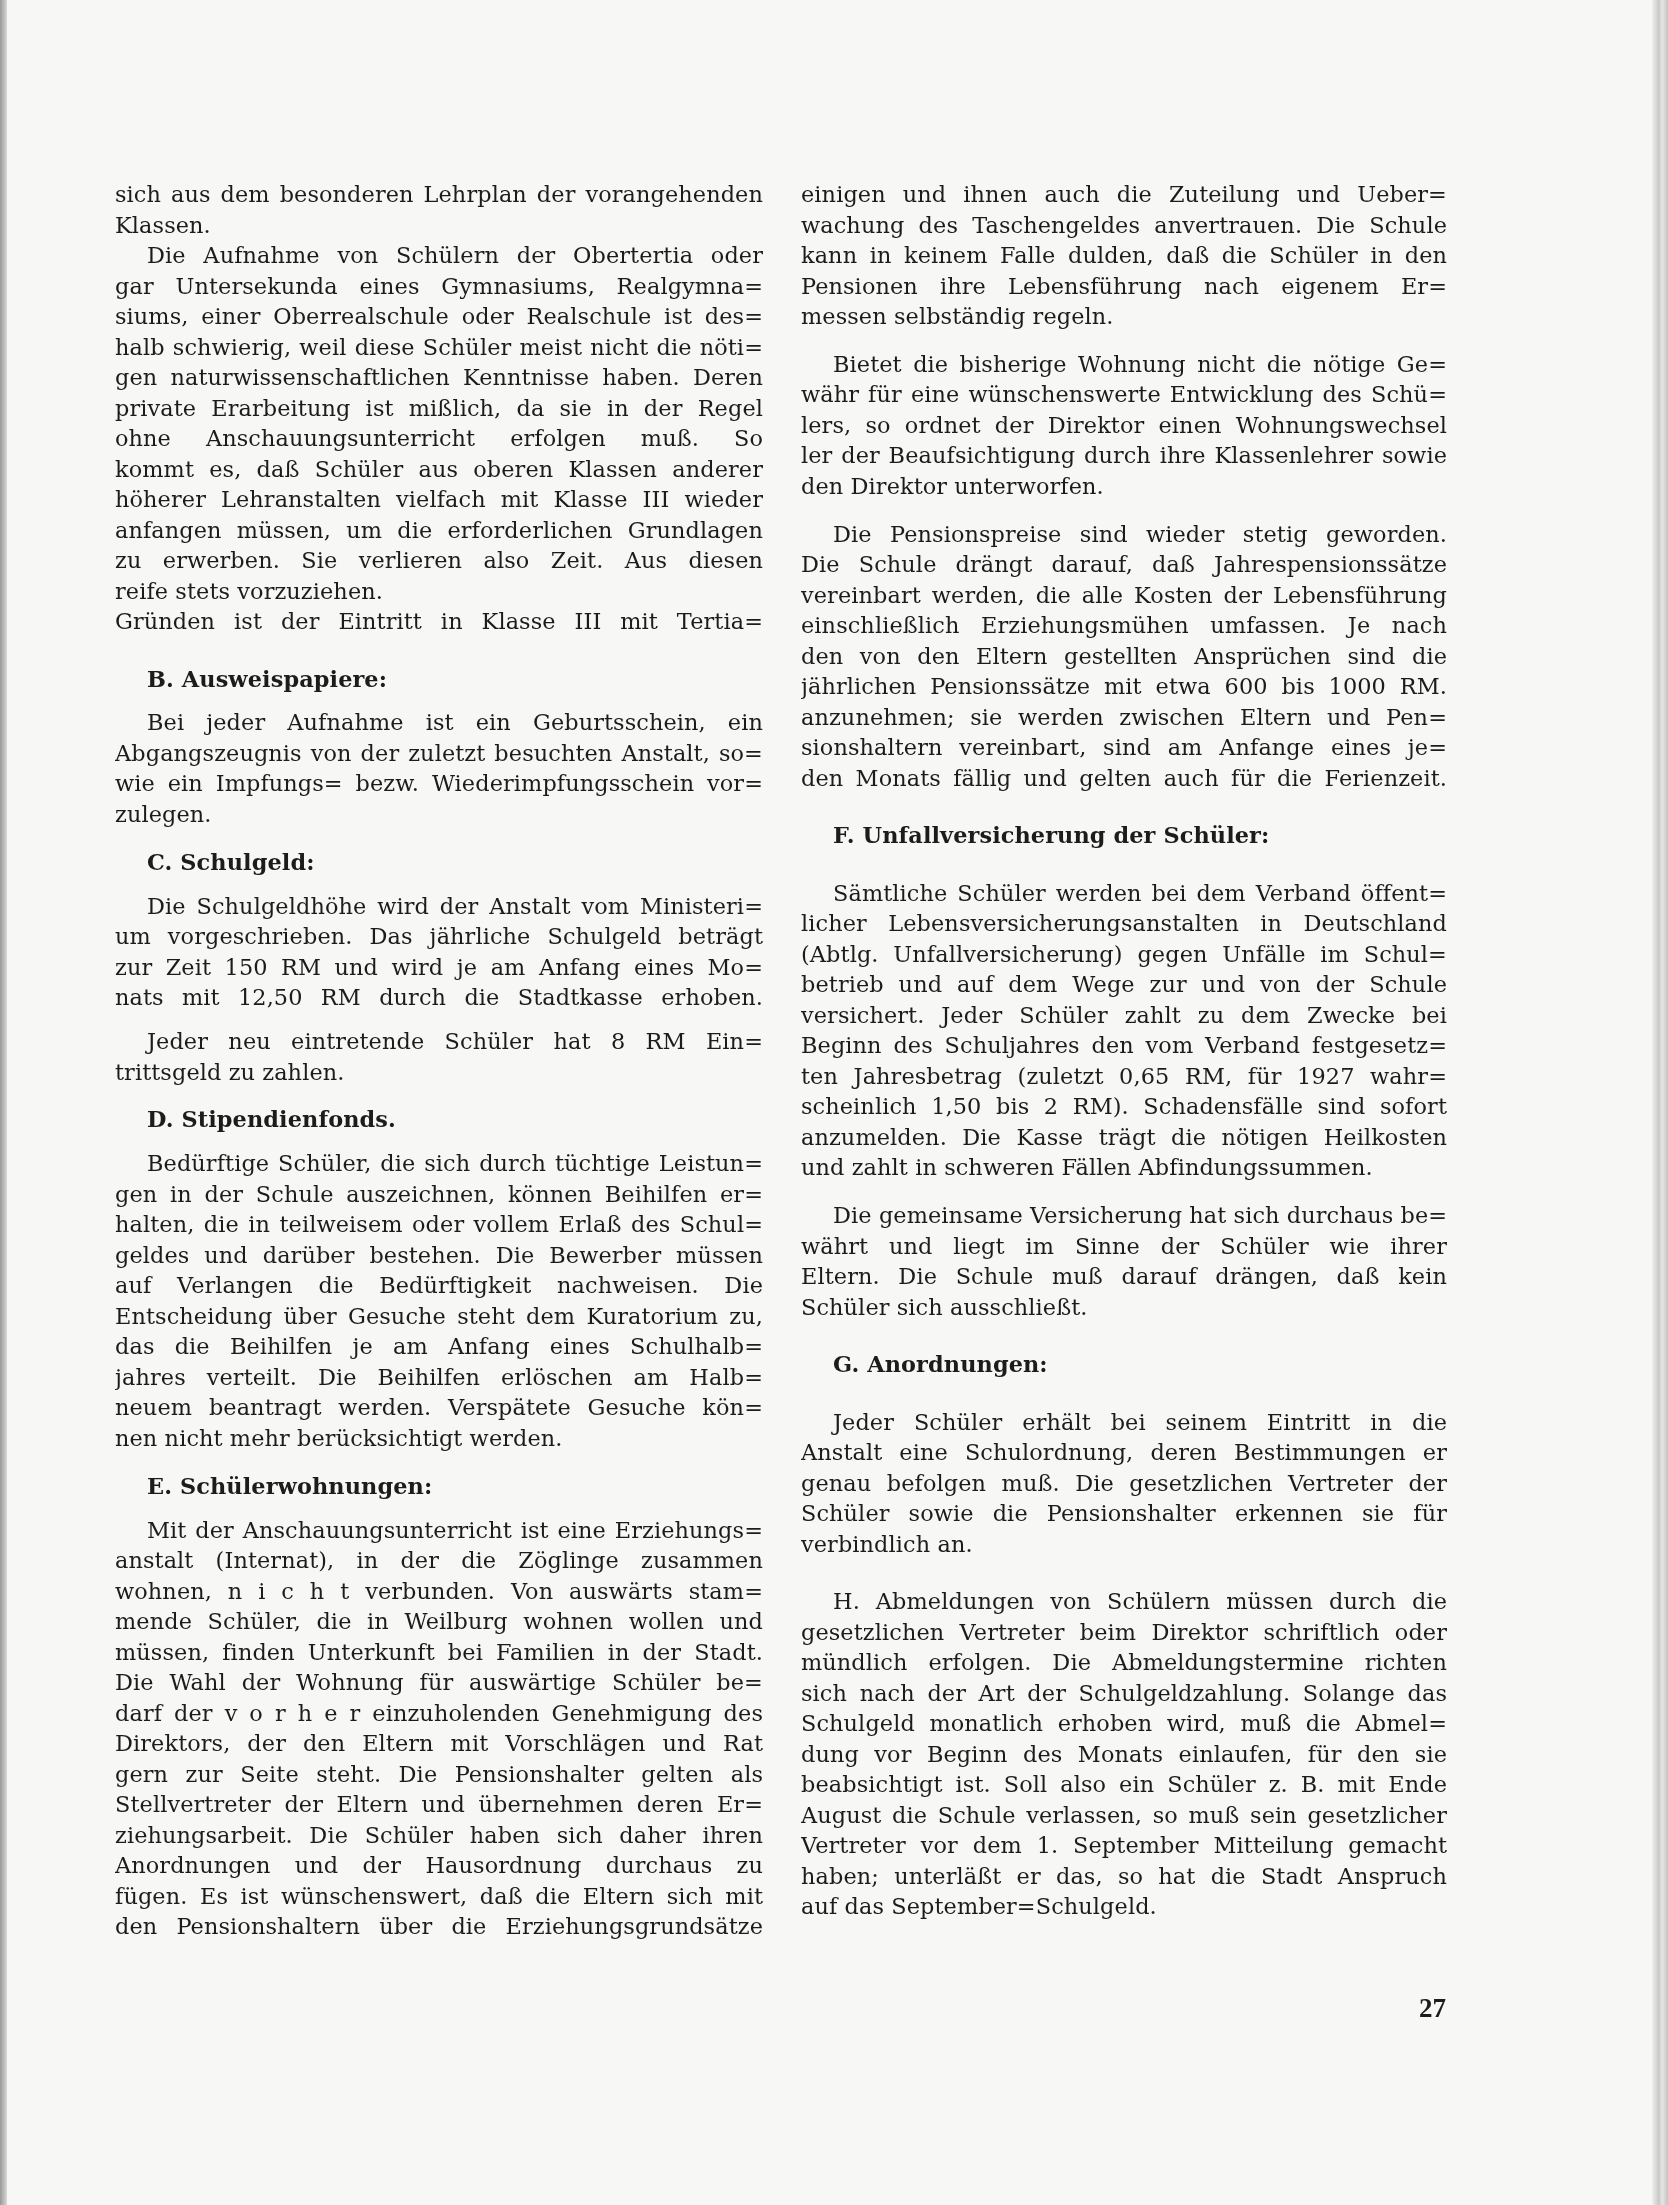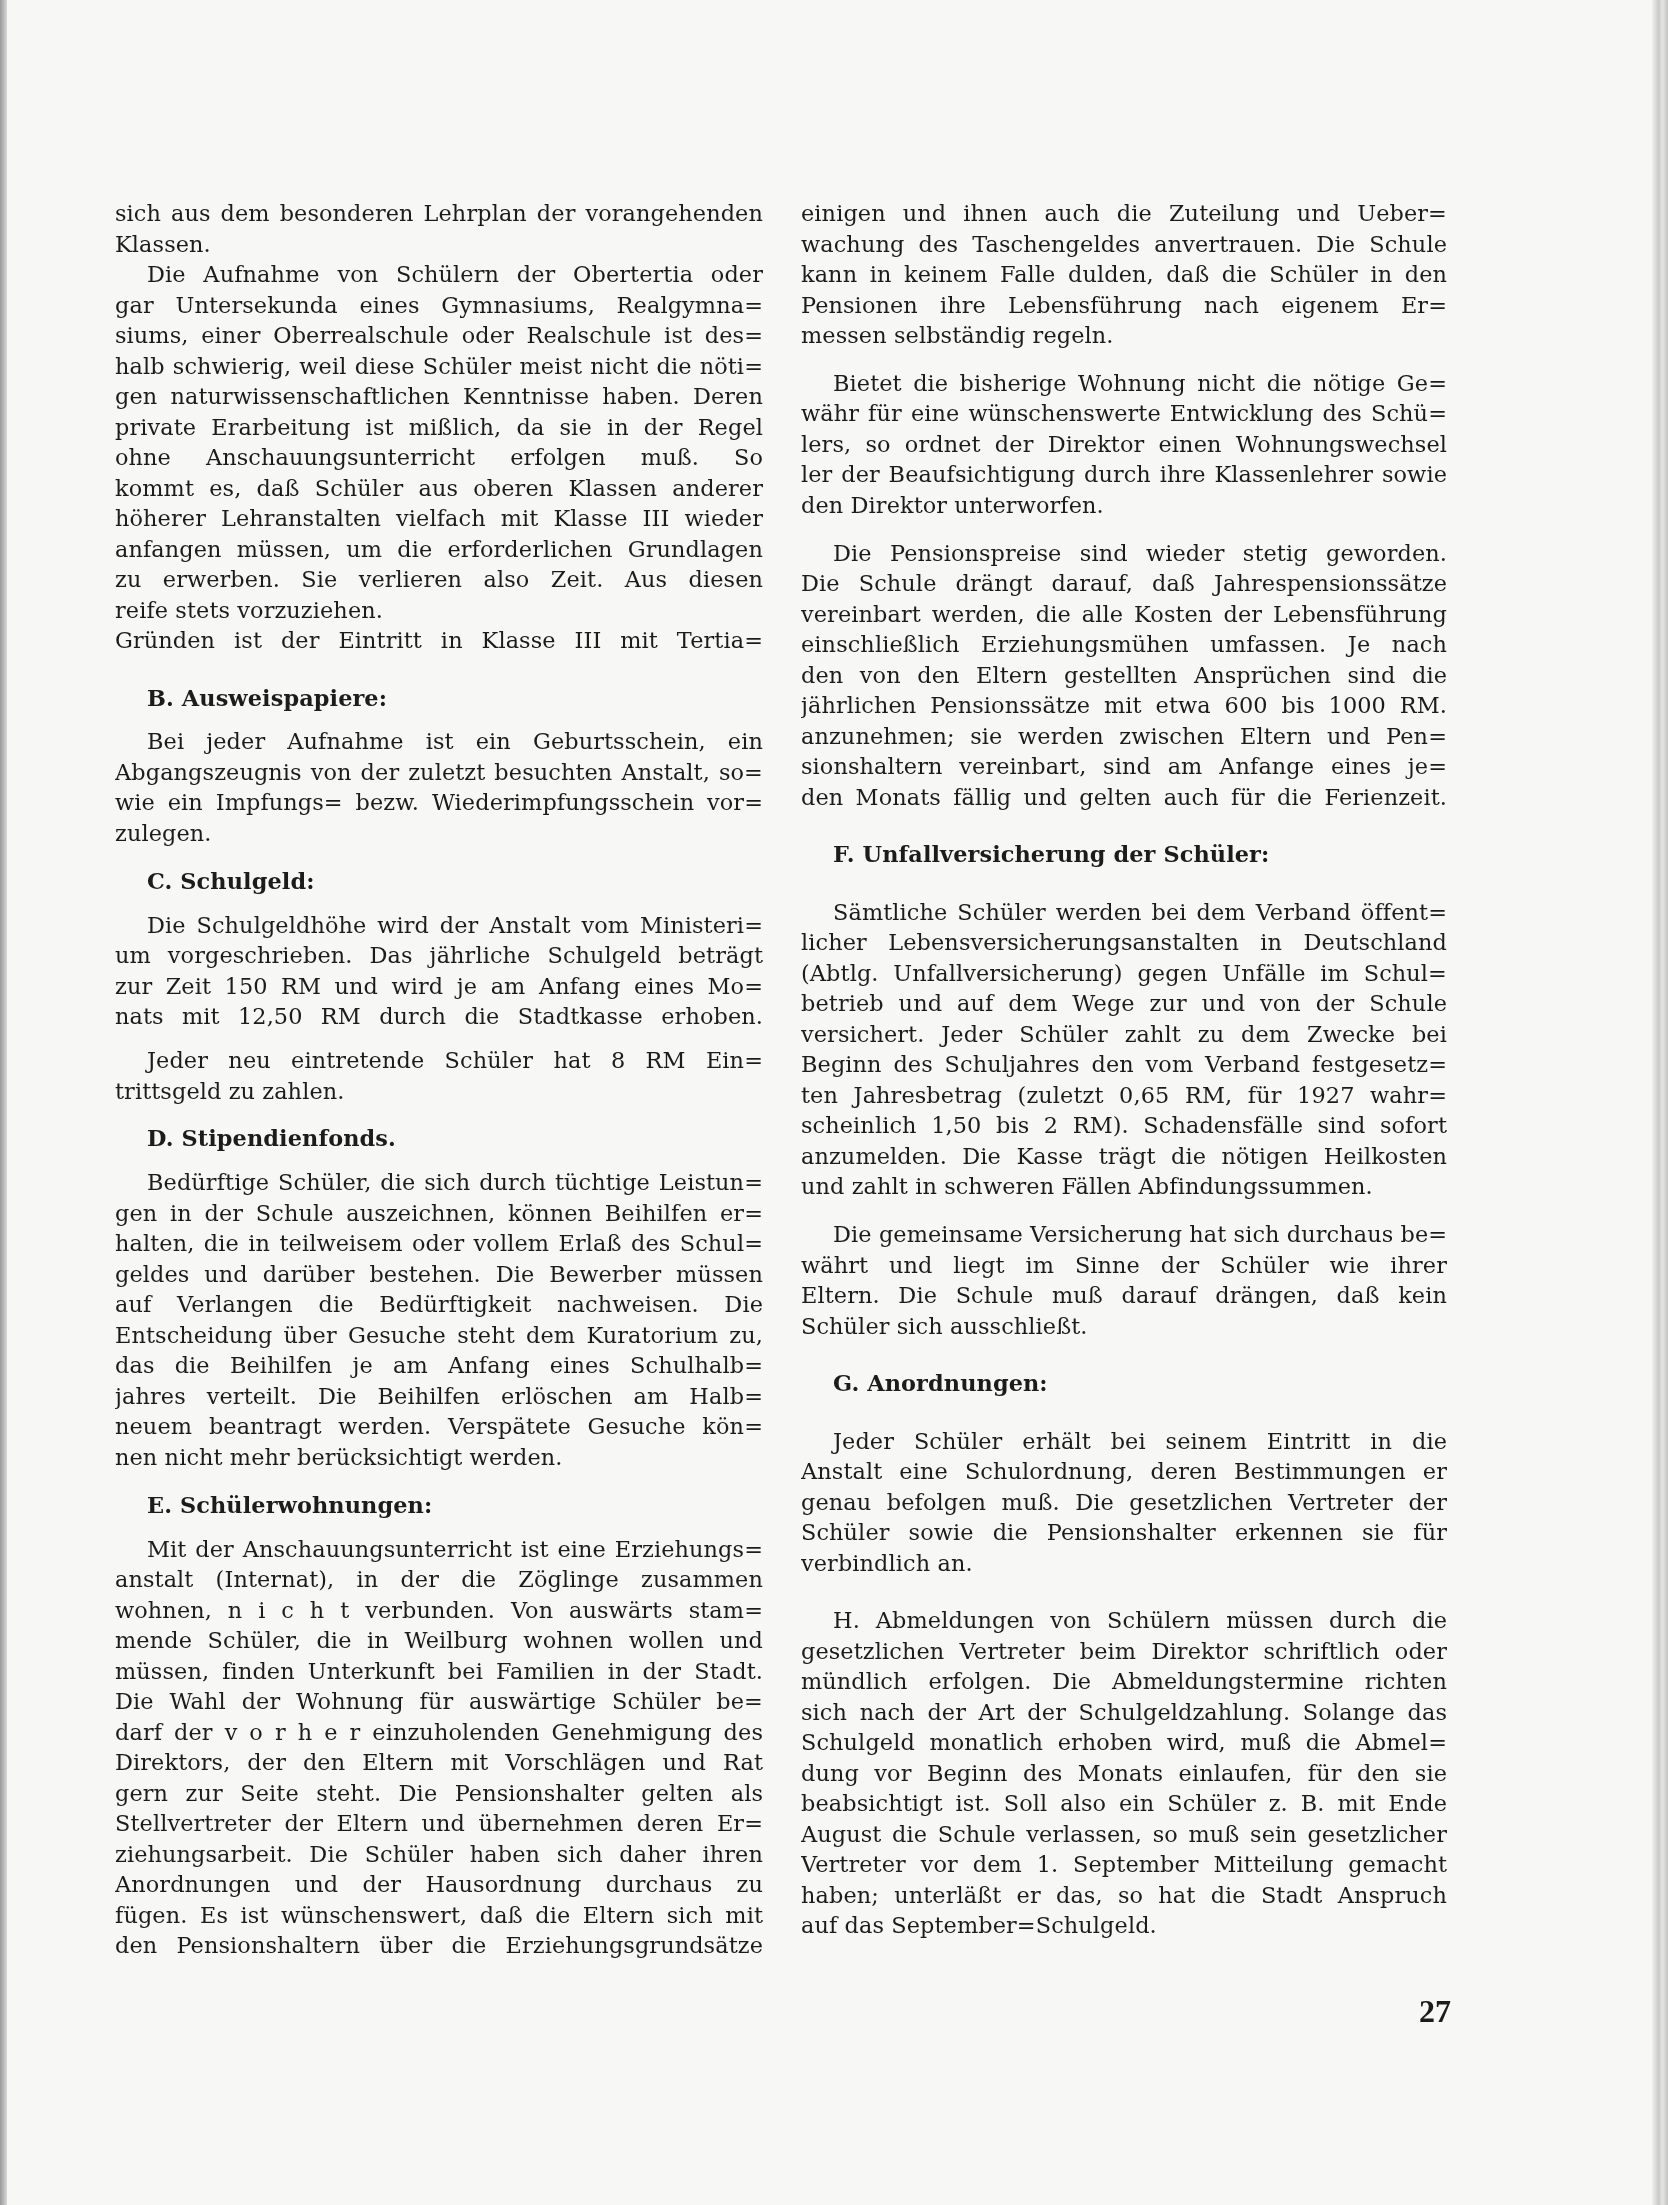--- a/index.html
+++ b/index.html
@@ -4,36 +4,36 @@
 <style>
   html, body { margin: 0; padding: 0; }
   body {
     width: 1669px; height: 2205px; position: relative; overflow: hidden;
     background: #f7f7f5;
     font-family: "DejaVu Serif", "Liberation Serif", serif;
     color: #1c1c1c;
   }
   .edge-left { position: absolute; left: 0; top: 0; width: 6.7px; height: 2205px; background: linear-gradient(to right, #9a9a9a, #d8d8d8); }
   .edge-right { position: absolute; right: 0; top: 0; width: 17.4px; height: 2205px; background: linear-gradient(to right, #f0f0ee, #c9c9c7 40%, #e6e6e4 60%, #bdbdbb); }
-  .col { position: absolute; top: 179px; font-size: 22.4px; letter-spacing: 0.1px; margin-top: 19px; }
+  .col { position: absolute; top: 179px; font-size: 22.4px; letter-spacing: 0.1px; }
   .col-left { left: 115px; width: 648px; }
   .col-right { left: 801px; width: 646px; }
   .line {
     display: block; height: 30.5px; line-height: 30.5px; white-space: nowrap;
     text-align: justify; text-align-last: justify; overflow: hidden;
   }
   .line.last { text-align-last: left; }
   .indent { padding-left: 32px; }
   .gap-s { height: 13.4px; }
   .gap-m { height: 17.4px; }
   .gap-l { height: 27px; }
   .heading { font-weight: bold; text-align-last: left; padding-left: 32px; }
   b { font-weight: normal; }
   .page-number {
-    position: absolute; left: 1419px; top: 1993px; font-size: 32px; font-weight: bold;
+    position: absolute; left: 1419px; top: 1993px; font-size: 27px; font-weight: bold;
     font-family: "Liberation Serif", serif;
   }
 </style>
 </head>
 <body>
 
 <div class="edge-left"></div>
 <div class="edge-right"></div>
 
 <div class="col col-left" id="col-left">

